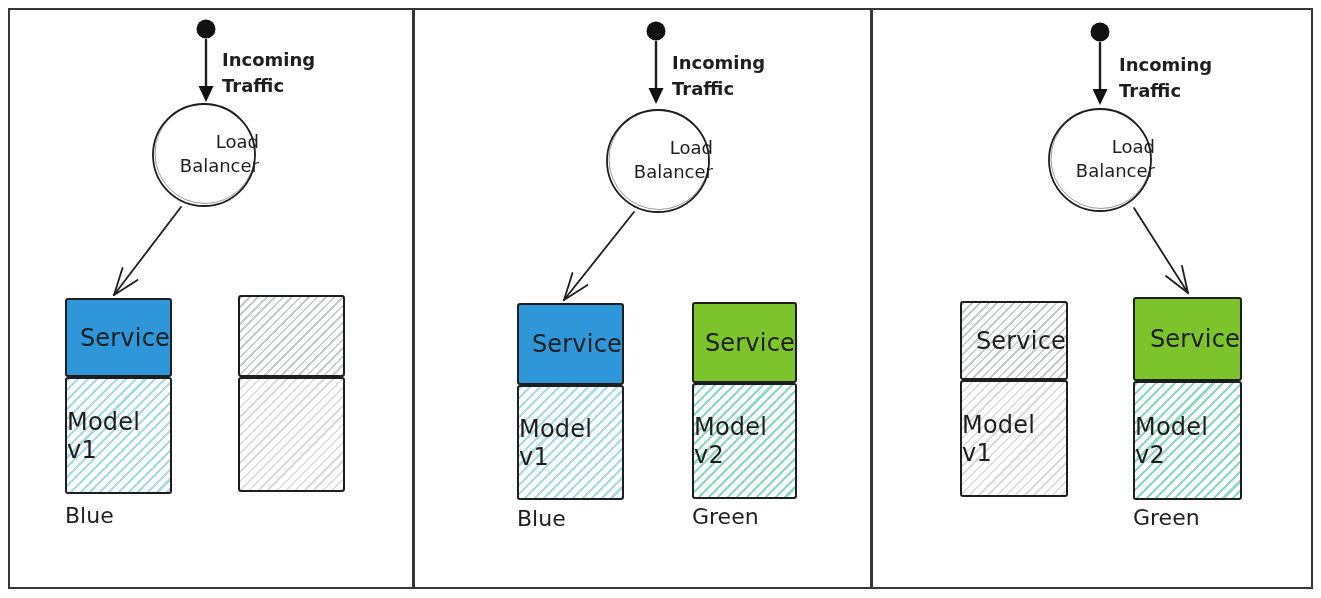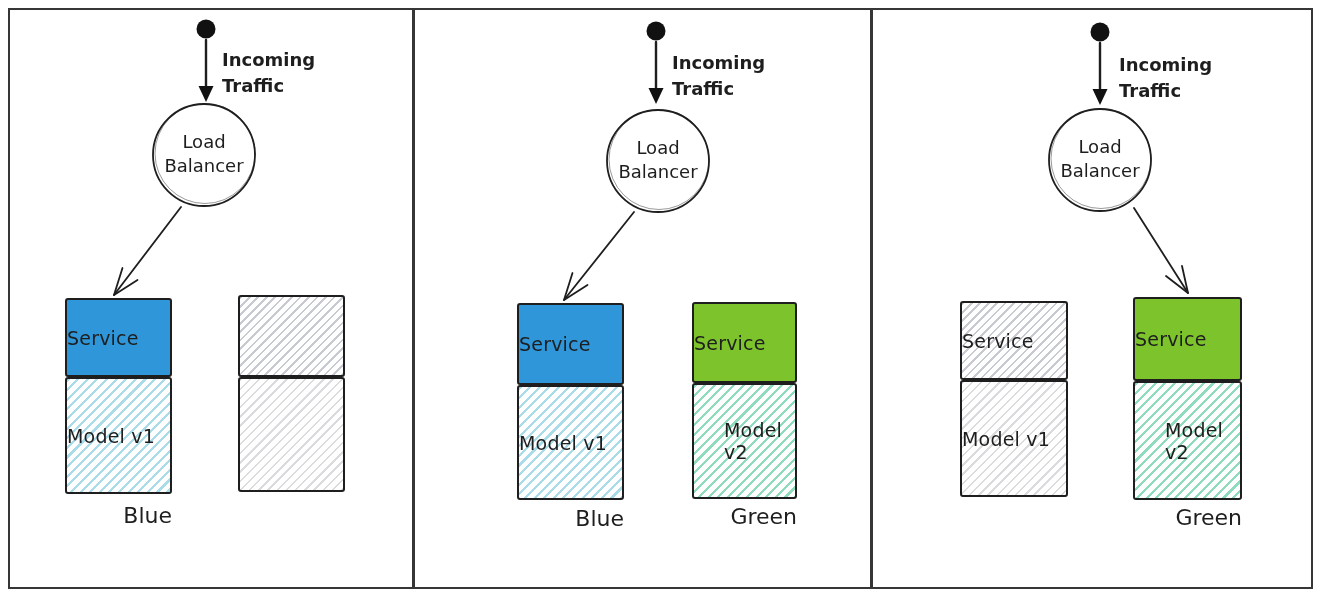--- a/index.html
+++ b/index.html
@@ -11,52 +11,51 @@
     position:absolute; left:8px; top:8px; right:8px; bottom:9px;
     border:2.5px solid var(--frame); box-sizing:border-box;
   }
   .divider { position:absolute; top:9px; bottom:10px; width:2.5px; background:var(--frame); }
   .divider.d1 { left:412px; }
   .divider.d2 { left:870px; }
 
   .box {
     position:absolute; box-sizing:border-box;
     border:2px solid var(--stroke); border-radius:3px;
-    display:flex; align-items:center; justify-content:flex-start;
-    font-size:19px; letter-spacing:0.2px; background-color:#ffffff;
+    display:flex; align-items:center; justify-content:flex-end;
+    font-size:24px; letter-spacing:0.2px; background-color:#ffffff;
   }
   .service-blue  { background-color:var(--service-blue); }
   .service-green { background-color:var(--service-green); }
   .hatch-blue {
     background-image:repeating-linear-gradient(135deg,
       var(--hatch-blue) 0px, var(--hatch-blue) 2.2px, transparent 2.2px, transparent 6.8px);
   }
   .hatch-green {
     background-image:repeating-linear-gradient(135deg,
       var(--hatch-green) 0px, var(--hatch-green) 2.2px, transparent 2.2px, transparent 6.8px);
-    padding-left:30px;
   }
   .hatch-gray {
     background-image:repeating-linear-gradient(135deg,
       var(--hatch-gray) 0px, var(--hatch-gray) 1.8px, transparent 1.8px, transparent 6px);
   }
   .hatch-gray-light {
     background-image:repeating-linear-gradient(135deg,
       var(--hatch-gray-light) 0px, var(--hatch-gray-light) 1.7px, transparent 1.7px, transparent 6.5px);
   }
 
   .caption {
-    position:absolute; text-align:right; font-size:22px; line-height:26px;
+    position:absolute; text-align:left; font-size:22px; line-height:26px;
   }
   .pre { white-space:pre-line; }
   .incoming {
     position:absolute; font-size:18px; line-height:26px; z-index:3;font-weight:bold;
   }
   .lb-label {
-    position:absolute; width:110px; text-align:center; font-size:18px;
+    position:absolute; width:110px; text-align:right; font-size:18px;
     line-height:24px; z-index:3;
   }
   .svg-layer {
     position:absolute; left:0; top:0; width:1321px; height:598px;
     pointer-events:none; z-index:2;
   }
 </style>
 </head>
 <body>
 

